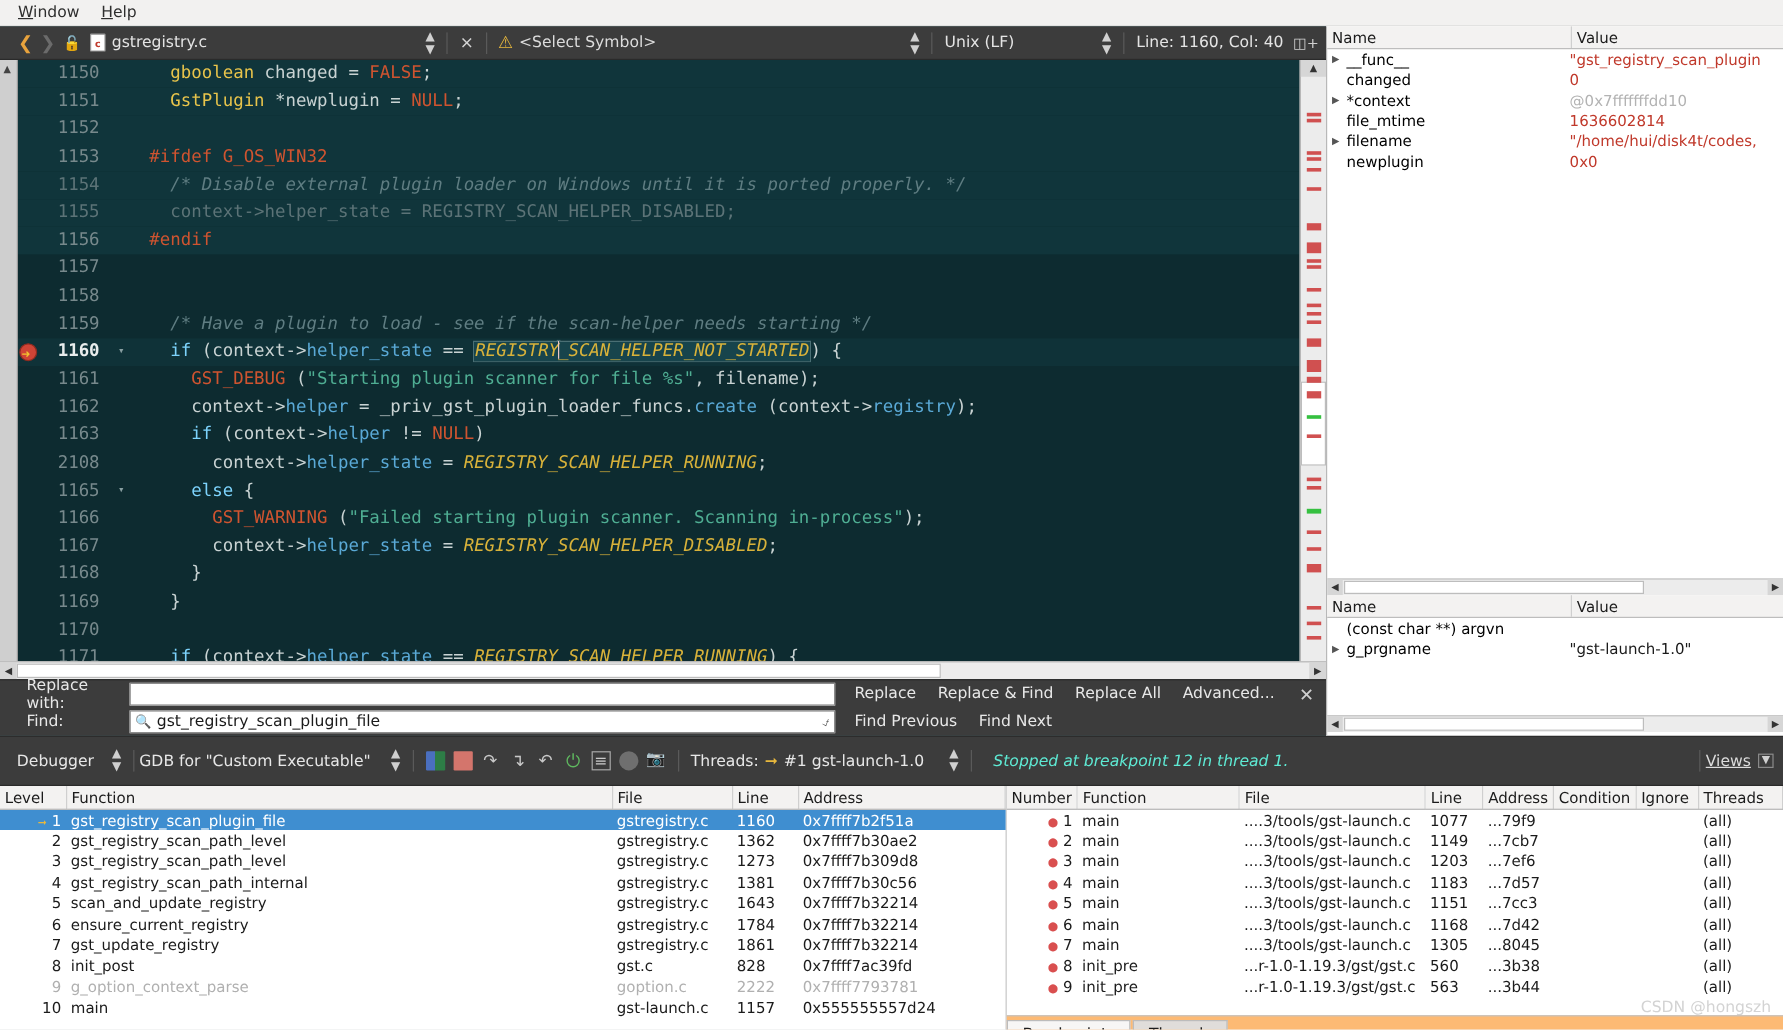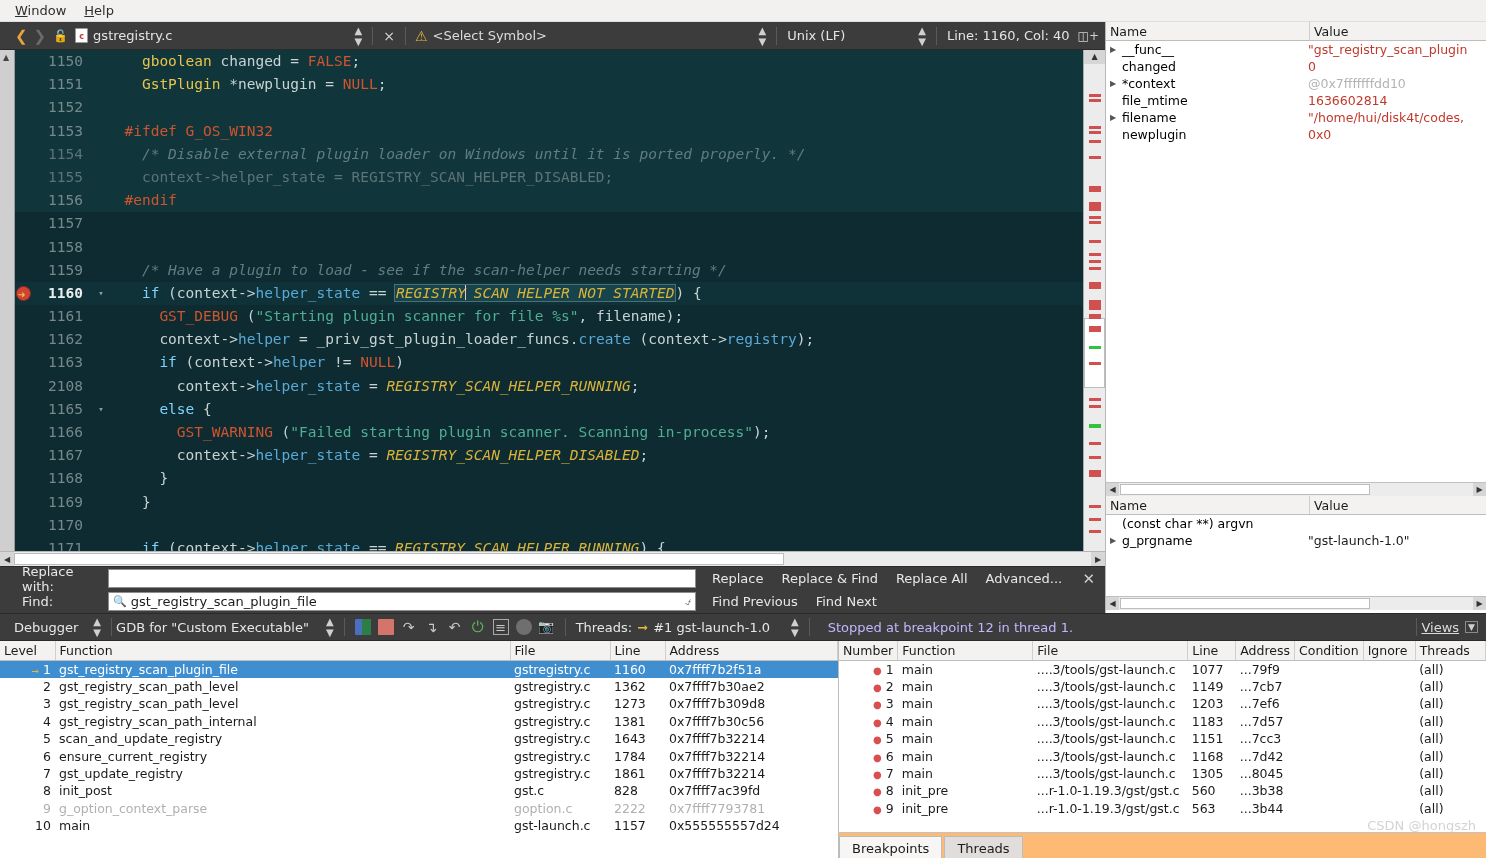--- a/index.html
+++ b/index.html
@@ -135,29 +135,29 @@
     display:flex; align-items:center; padding:0 4px; color:#1a1a1a; font-size:13px;
   }
   .finput .mag { font-size:11px; color:#555; margin-right:4px; }
   .finput .clr { margin-left:auto; font-size:11px; color:#444; }
   .fbtns { display:flex; align-items:center; gap:18px; padding-left:16px; font-size:13px;}
   .fbtn { color:#e8e8e8; cursor:default; }
   .closex { position:absolute; right:10px; top:3px; color:#cfcfcf; font-size:15px;}
 
   
   .dbgbar {
-    height: 28px; background:#3c3c3c; color:#e7e7e7; display:flex; align-items:center;
+    height: 42px; background:#3c3c3c; color:#e7e7e7; display:flex; align-items:center;
     font-size:13px; border-top:1px solid #2a2a2a; border-bottom:1px solid #2a2a2a;
     white-space:nowrap;
   }
   .dbgbar .lbl { padding: 0 8px 0 14px; }
   .dbgbar .combo { color:#e7e7e7; }
   .dbgbar .icons { display:flex; align-items:center; gap:7px; padding:0 6px; }
   .dico { width:16px; height:16px; position:relative; display:inline-block; }
-  .stopped { padding-left:14px; color:#c4b5fd; }
+  .stopped { padding-left:14px; color:#5eead4;font-style:italic; }
   .views { color:#dcdcdc; padding-right:6px; text-decoration:underline; }
 
   
   .bottom { display:flex; height:218px; background:#fff; }
   .stackpane { width:839px; border-right:1px solid #bdbdbd; position:relative; background:#fff; }
   .bppane { width:647px; position:relative; background:#fff; }
   table.grid { border-collapse:collapse; width:100%; font-size:12.5px; }
   table.grid th {
     background:#f3f2f1; border-right:1px solid #cfcfcf; border-bottom:1px solid #bdbdbd;
     font-weight:normal; text-align:left; padding:2px 4px; color:#1b1b1b; height:19px;

